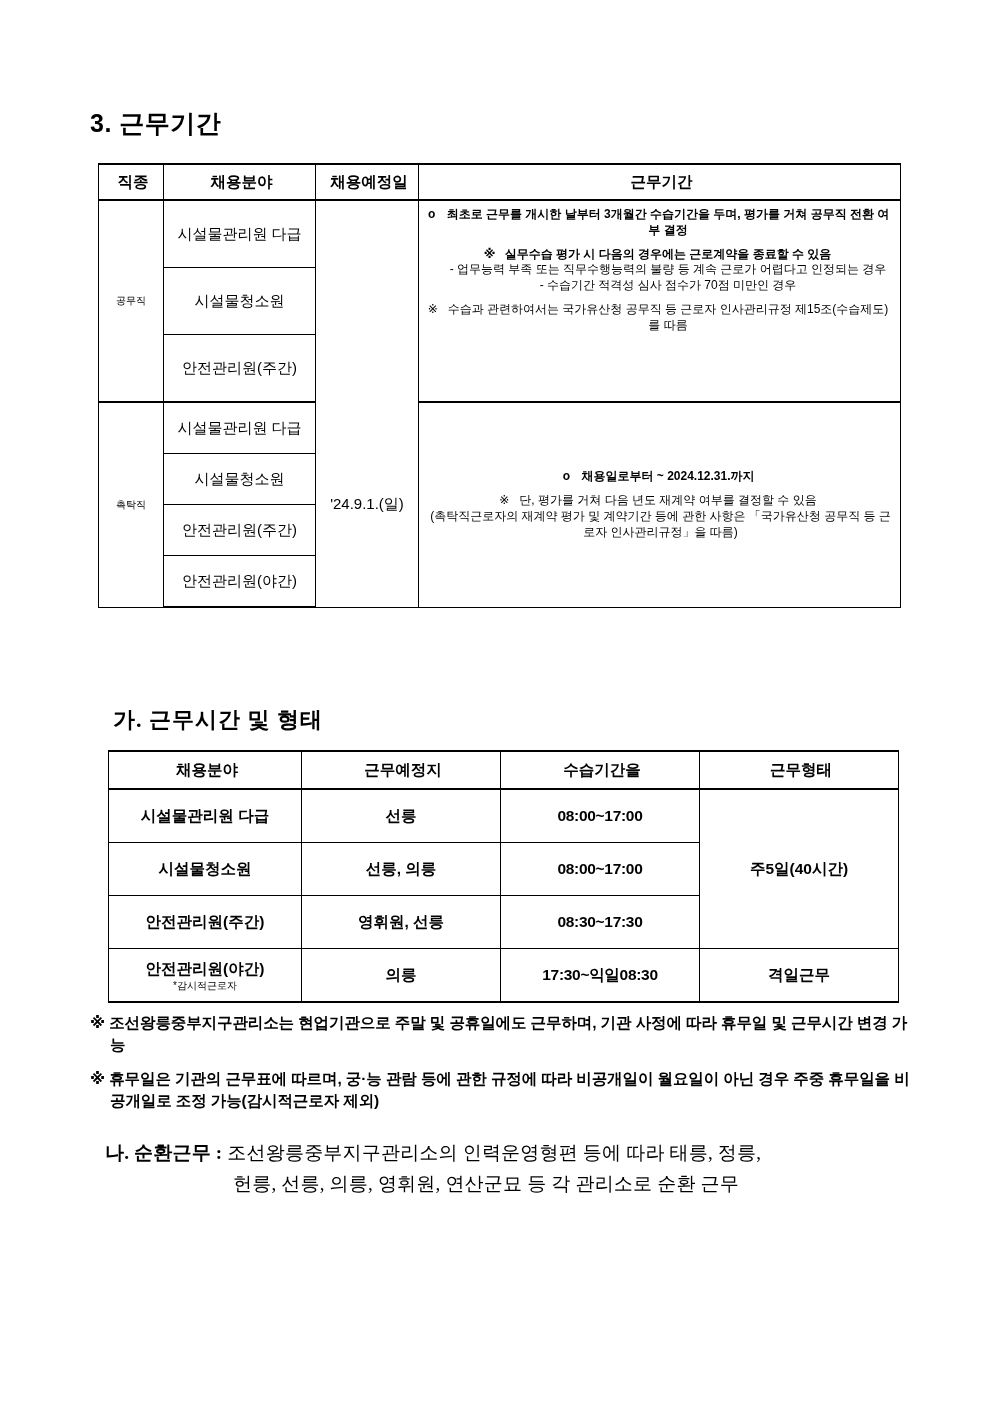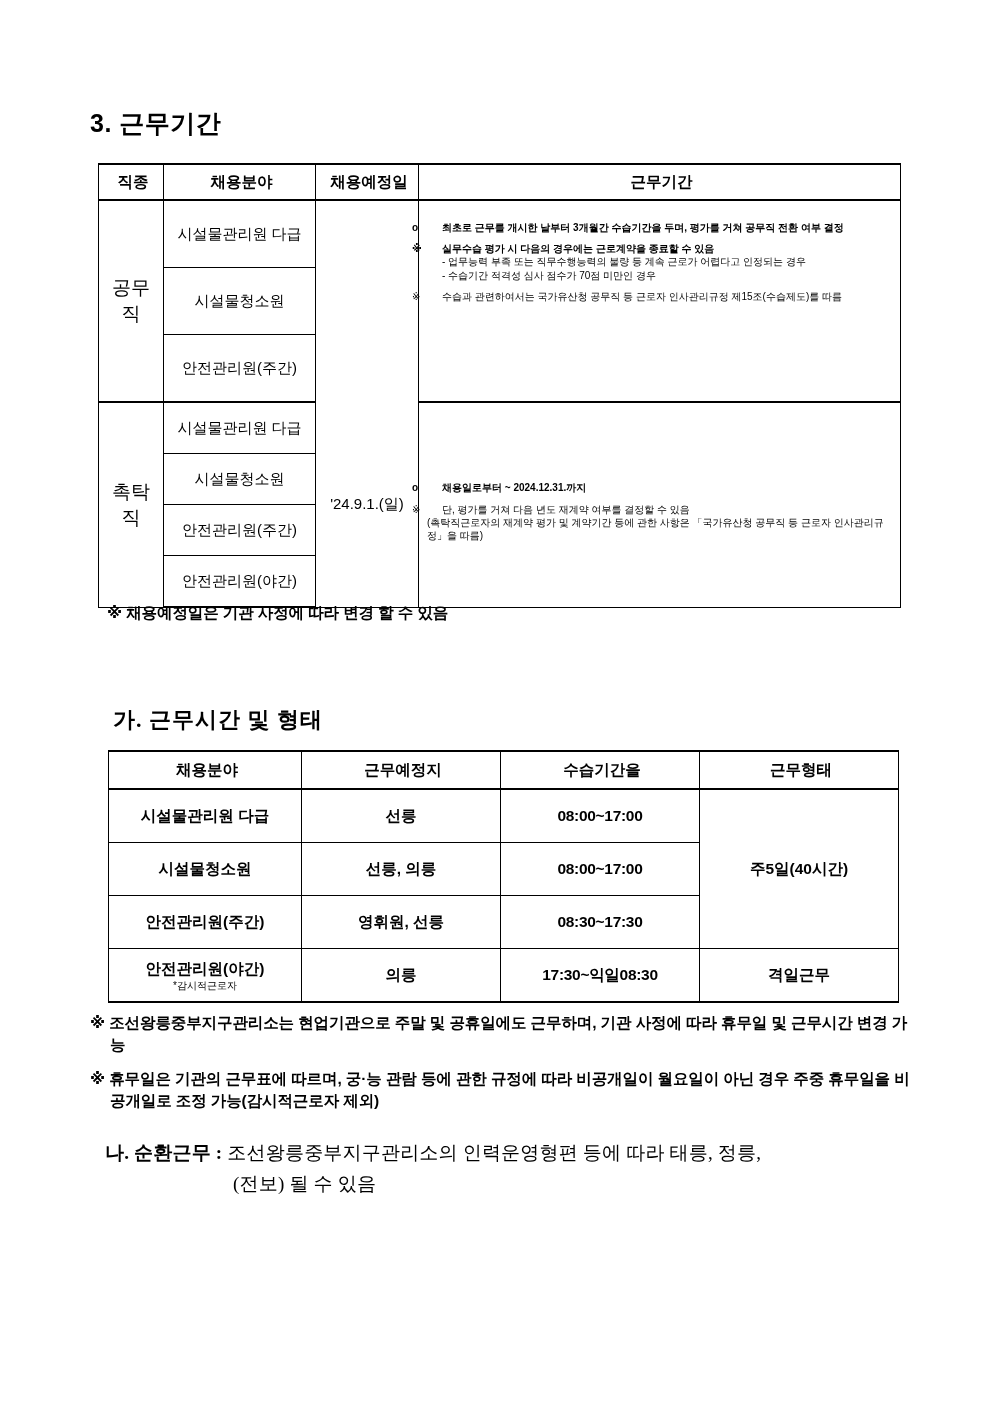--- a/index.html
+++ b/index.html
@@ -61,29 +61,29 @@
   }
   
   table.doc .topline td, table.doc .topline th { border-top: 2.5px solid #000; }
   table.doc thead th { border-top: 2.5px solid #000; border-bottom: 2.5px solid #000; }
   table.doc tbody tr:last-child td { border-bottom: 2.5px solid #000; }
   table.doc td.nb-top { border-top: none; }
   table.doc td.nb-bot { border-bottom: none; }
 
   
   #tbl-period { left: 98px; top: 163px; width: 802px; }
-  #tbl-period td.jikjong { font-size: 19px; }
+  #tbl-period td.jikjong { font-size: 10px; }
   #tbl-period td.field { font-size: 15px; }
   #tbl-period td.dateCell { font-size: 15px; }
   #tbl-period td.periodCell {
-    text-align: left;
+    text-align: center;
     vertical-align: top;
-    padding: 20px 6px 6px 8px;
+    padding: 6px 6px 6px 8px;
     line-height: 1.32;
-    font-size: 10px;
+    font-size: 12px;
   }
   .p-blk { margin: 0 0 8px 0; }
   .p-blk:last-child { margin-bottom: 0; }
   .p-bold { font-weight: bold; }
   .mark { display: inline-block; width: 15px; }
   .ind { padding-left: 15px; text-indent: -15px; }
   .ind2 { padding-left: 26px; text-indent: -11px; }
 
   
   #tbl-hours { left: 108px; top: 750px; width: 790px; font-weight: bold; }
@@ -187,23 +187,20 @@
       </tr>
       <tr>
         <td class="field" style="height:46px;">안전관리원(주간)</td>
       </tr>
       <tr>
         <td class="field" style="height:46px;">안전관리원(야간)</td>
       </tr>
     </tbody>
   </table>
 
-  <div class="note" style="left:107px; top:602px; width:800px;">
-    <span class="hang">※ 채용예정일은 기관 사정에 따라 변경 할 수 있음</span>
-  </div>
 
 
   <div class="h-sub" style="left:113px; top:705px;">가. 근무시간 및 형태</div>
 
   <table class="doc" id="tbl-hours">
     <colgroup>
       <col style="width:193px">
       <col style="width:199px">
       <col style="width:199px">
       <col style="width:199px">
@@ -249,16 +246,16 @@
     <span class="hang">※ 휴무일은 기관의 근무표에 따르며, 궁·능 관람 등에 관한 규정에 따라 비공개일이 월요일이 아닌 경우 주중 휴무일을 비공개일로 조정 가능(감시적근로자 제외)</span>
   </div>
 
   <div class="note" style="left:90px; top:1012px; width:828px;">
     <span class="hang">※ 조선왕릉중부지구관리소는 현업기관으로 주말 및 공휴일에도 근무하며, 기관 사정에 따라 휴무일 및 근무시간 변경 가능</span>
   </div>
 
   <div class="serif-para" style="left:105px; top:1138px; width:820px;">
     <span class="lbl">나. 순환근무 :</span>
     <span>조선왕릉중부지구관리소의 인력운영형편 등에 따라 태릉, 정릉,</span>
-    <span class="l3">(전보) 될 수 있음</span>
+    <span class="l2">헌릉, 선릉, 의릉, 영휘원, 연산군묘 등 각 관리소로 순환 근무</span>
   </div>
 
 </div>
 
 </body></html>

